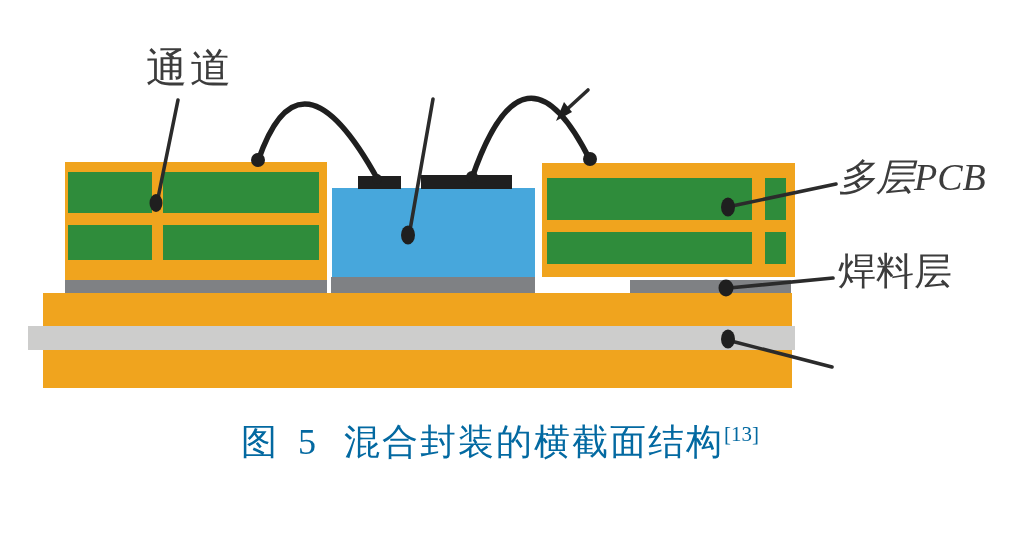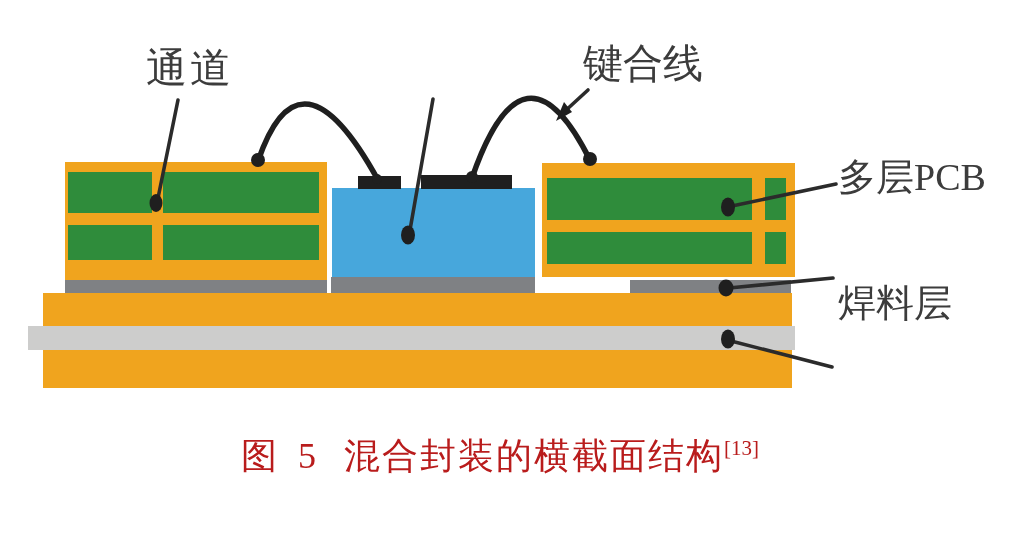--- a/index.html
+++ b/index.html
@@ -21,23 +21,23 @@
   svg.overlay{position:absolute;left:0;top:0;pointer-events:none;}
   .wire{fill:none;stroke:var(--wire-black,#1F1F1F);stroke-width:5.5;stroke-linecap:round;}
   .leader{fill:none;stroke:#2b2b2b;stroke-width:3.6;stroke-linecap:round;}
   .dot{fill:var(--wire-black,#1F1F1F);}
   .label{
     position:absolute;white-space:nowrap;line-height:1.05;
     font-size:40px;color:var(--text-dark,#3c3c3c);
   }
   .label.cn2{letter-spacing:3px;}
   #caption{
-    position:absolute;left:150px;top:432px;width:700px;
+    position:absolute;left:150px;top:418px;width:700px;
     text-align:center;font-size:36px;letter-spacing:2px;
-    color:#b91c1c;white-space:nowrap;
+    color:#0369a1;white-space:nowrap;
   }
   #caption .prefix{margin-right:22px;letter-spacing:6px;}
   #caption sup{font-size:21px;letter-spacing:0;}
 </style>
 </head>
 <body>
 
 <div id="figure">
 
   <div class="rect ceramic" style="left:28px;top:326px;width:767px;height:24px;"></div>
@@ -83,21 +83,20 @@
     <ellipse class="dot" cx="728" cy="207" rx="7" ry="9.5"></ellipse>
 
     <line class="leader" x1="833" y1="278" x2="729" y2="288"></line>
     <ellipse class="dot" cx="726" cy="288" rx="7.5" ry="8.5"></ellipse>
 
     <line class="leader" x1="731" y1="341" x2="832" y2="367"></line>
     <ellipse class="dot" cx="728" cy="339" rx="7" ry="9.5"></ellipse>
   </svg>
 
   <div class="label cn2" style="left:146px;top:47px;font-size:41px;">通道</div>
-  <div class="label" style="left:583px;top:43px;">键合线</div>
-  <div class="label" style="left:838px;top:158px;font-size:38px;">多层PCB</div>
-  <div class="label" style="left:838px;top:252px;font-size:38px;margin-top:32px;">焊料层</div>
+  <div class="label" style="left:838px;top:158px;font-size:38px;font-style:italic;">多层PCB</div>
+  <div class="label" style="left:838px;top:252px;font-size:38px;">焊料层</div>
 
   <div id="caption">
     <span class="prefix">图 5</span><span>混合封装的横截面结构</span><sup>[13]</sup>
   </div>
 
 </div>
 
 </body></html>

